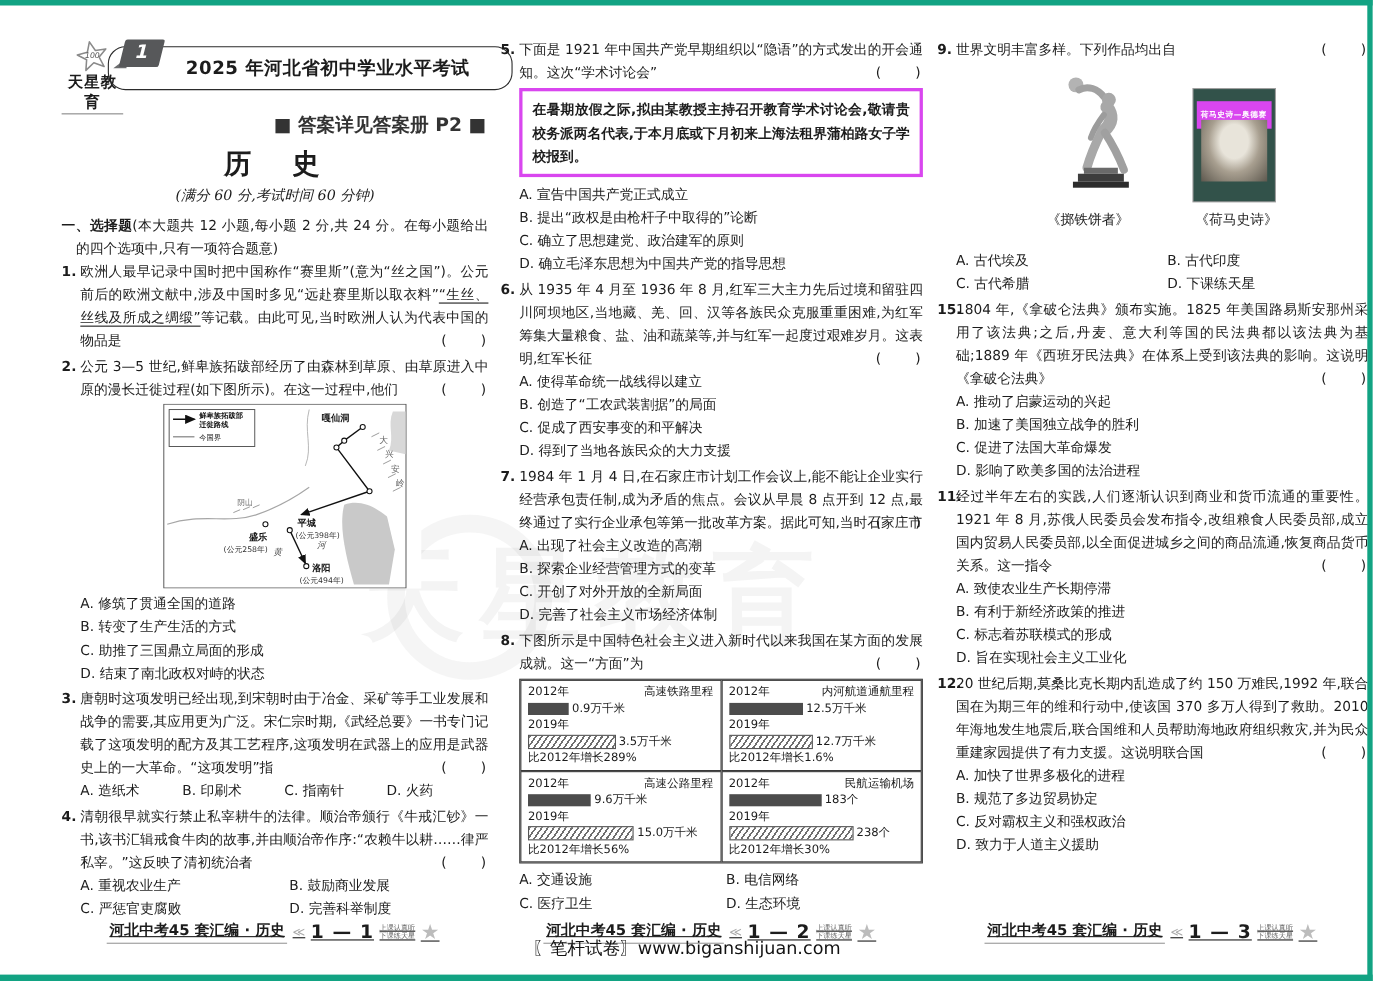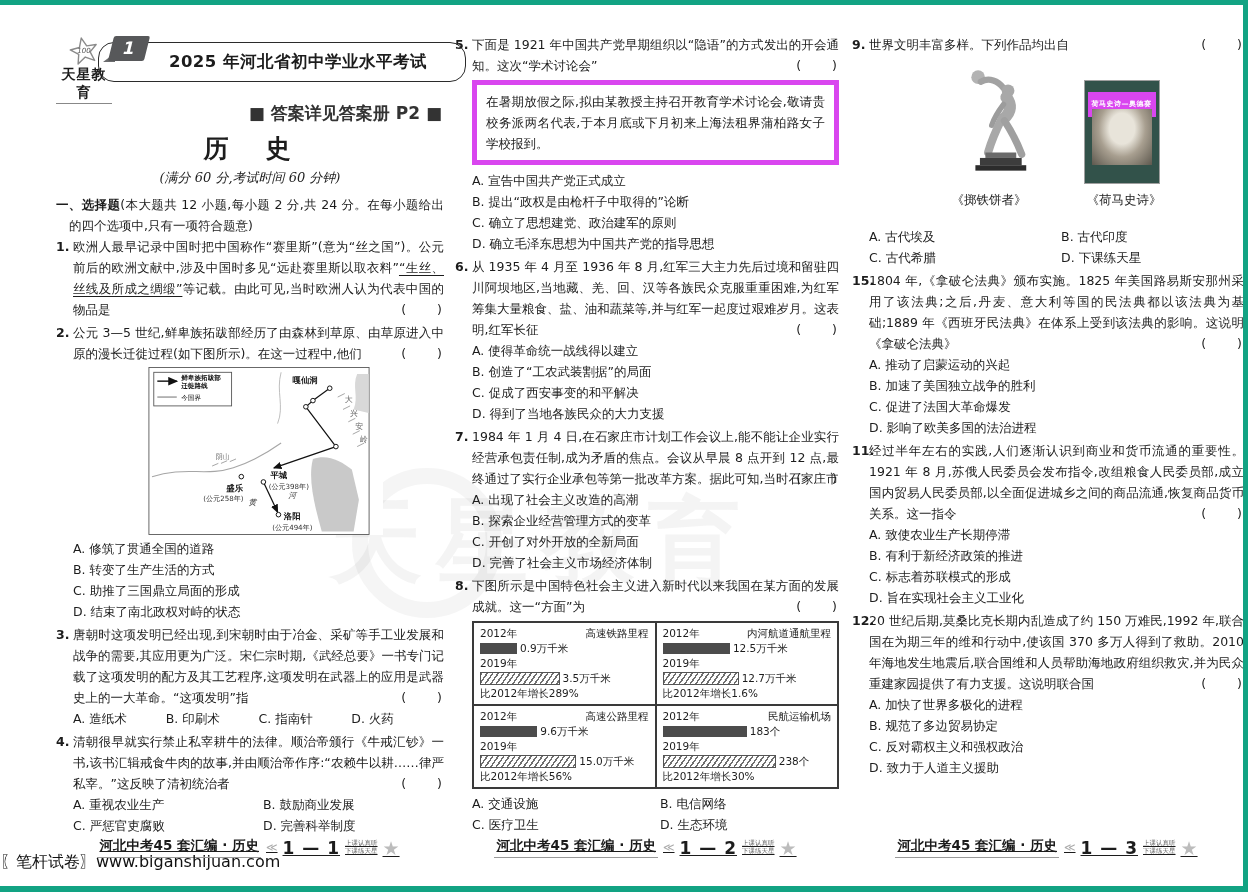--- a/index.html
+++ b/index.html
@@ -48,21 +48,21 @@
   .opt{display:block;}
   .opts4{display:flex;}
   .opts4 .opt{flex:1;}
   .opts2{display:grid;grid-template-columns:1.05fr 1fr;}
 
   
   .mapwrap{margin:3px auto 3px;width:248px;}
   .map-svg{display:block;background:#fff;}
 
   
-  .notice{border:5px solid #d946ef;margin:4px 0 5px 0;padding:6px 9px;line-height:21px;text-align:justify;}
+  .notice{border:3px solid #d946ef;margin:4px 0 5px 0;padding:6px 9px;line-height:21px;text-align:justify;font-weight:bold;}
 
   
   .chart{display:grid;grid-template-columns:1fr 1fr;border:1px solid #3a3a3a;margin:4px 0 4px;
     font-size:10.5px;line-height:14px;}
   .cell{padding:3px 6px 4px;border:0.5px solid #3a3a3a;}
   .ch-row1{display:flex;justify-content:space-between;}
   .ch-title{font-weight:500;}
   .ch-barline{display:flex;align-items:center;margin:1px 0;}
   .bar{height:11px;flex:none;}
   .bar.solid{background:#4c4c4c;}
@@ -86,21 +86,21 @@
   
   .colfoot{position:absolute;bottom:0;left:0;right:0;display:flex;justify-content:center;
     align-items:center;gap:5px;text-decoration:underline;}
   .foot-series{font-size:13.5px;font-weight:bold;border-bottom:1px solid #999;padding:0 2px 2px;}
   .foot-chev{color:#aaa;font-size:11px;}
   .foot-page{font-size:17px;font-weight:bold;letter-spacing:1px;}
   .foot-note{font-size:6.5px;line-height:7.5px;color:#666;}
   .mascot{position:relative;width:20px;height:20px;}
   .mascot .star{font-size:19px;color:#bcbcbc;line-height:20px;}
 
-  .bottom-bar{position:absolute;left:0;top:852px;width:1248px;text-align:left;font-size:16px;
+  .bottom-bar{position:absolute;left:0;top:852px;width:1248px;text-align:center;font-size:16px;
     color:#111;z-index:2;}
 </style>
 </head>
 <body>
 
 <div class="edge edge-top"></div>
 <div class="edge edge-bottom"></div>
 <div class="edge edge-right"></div>
 
 <div class="watermark">天星教育</div>

